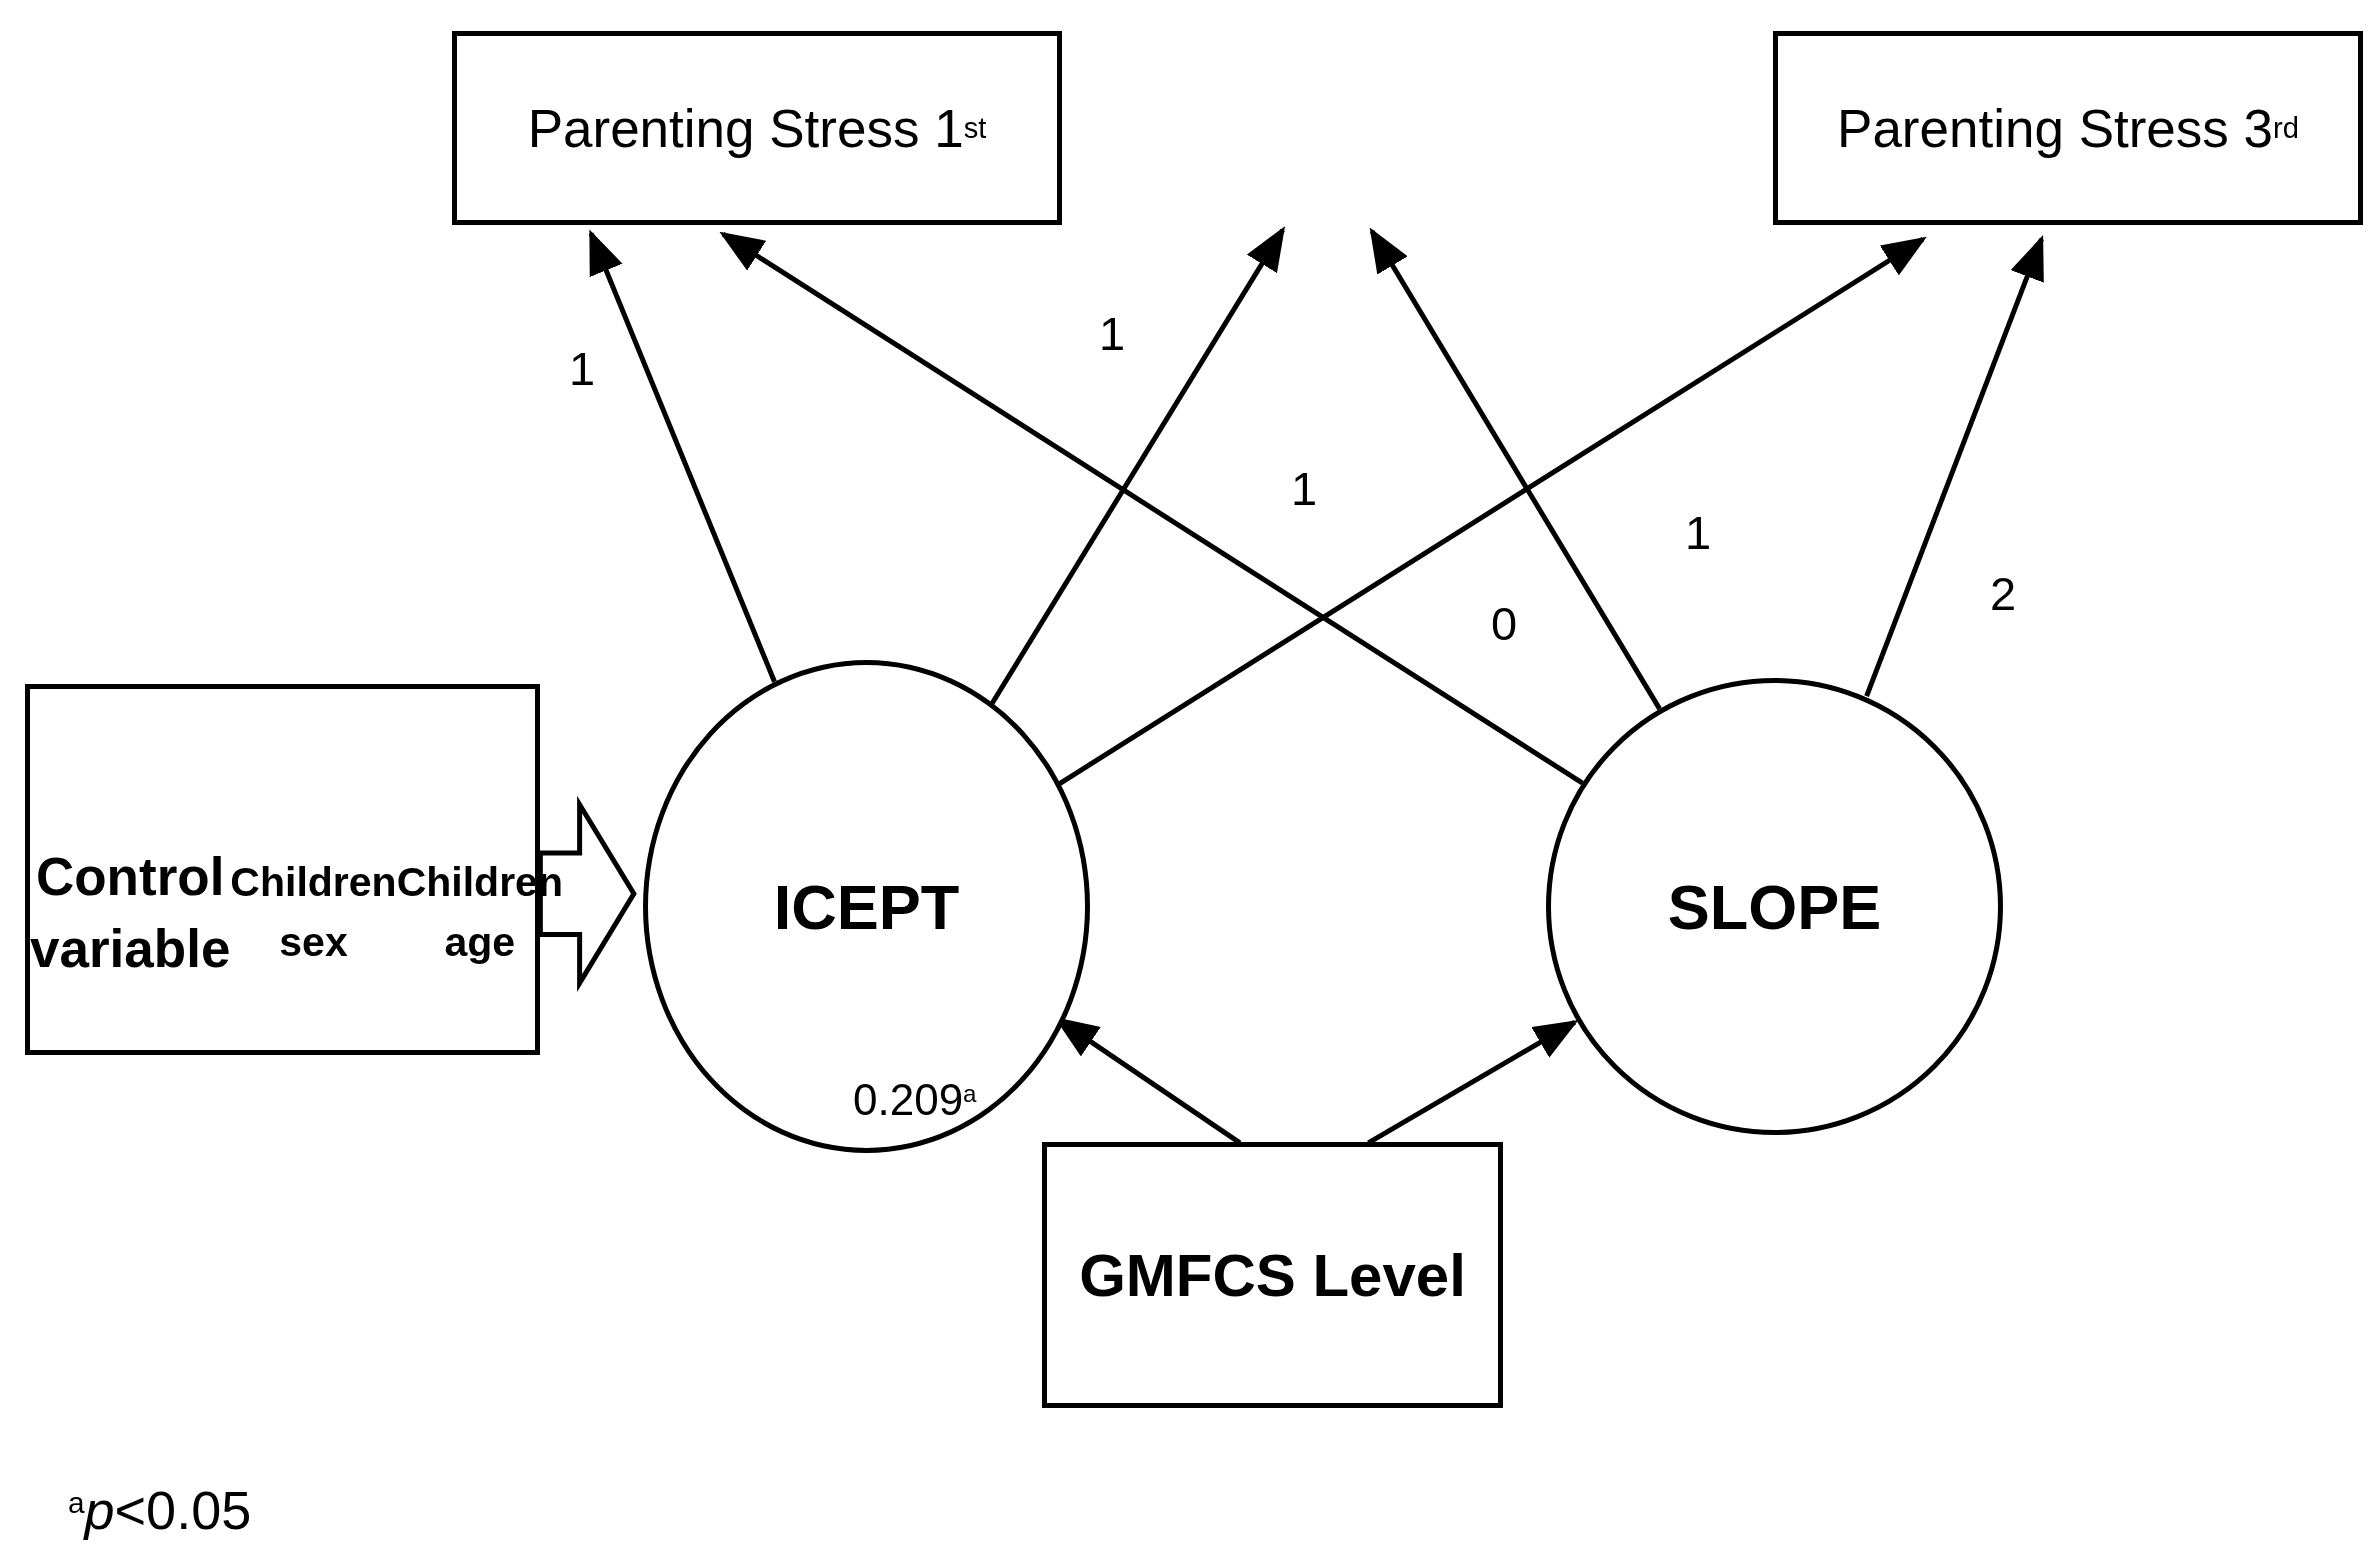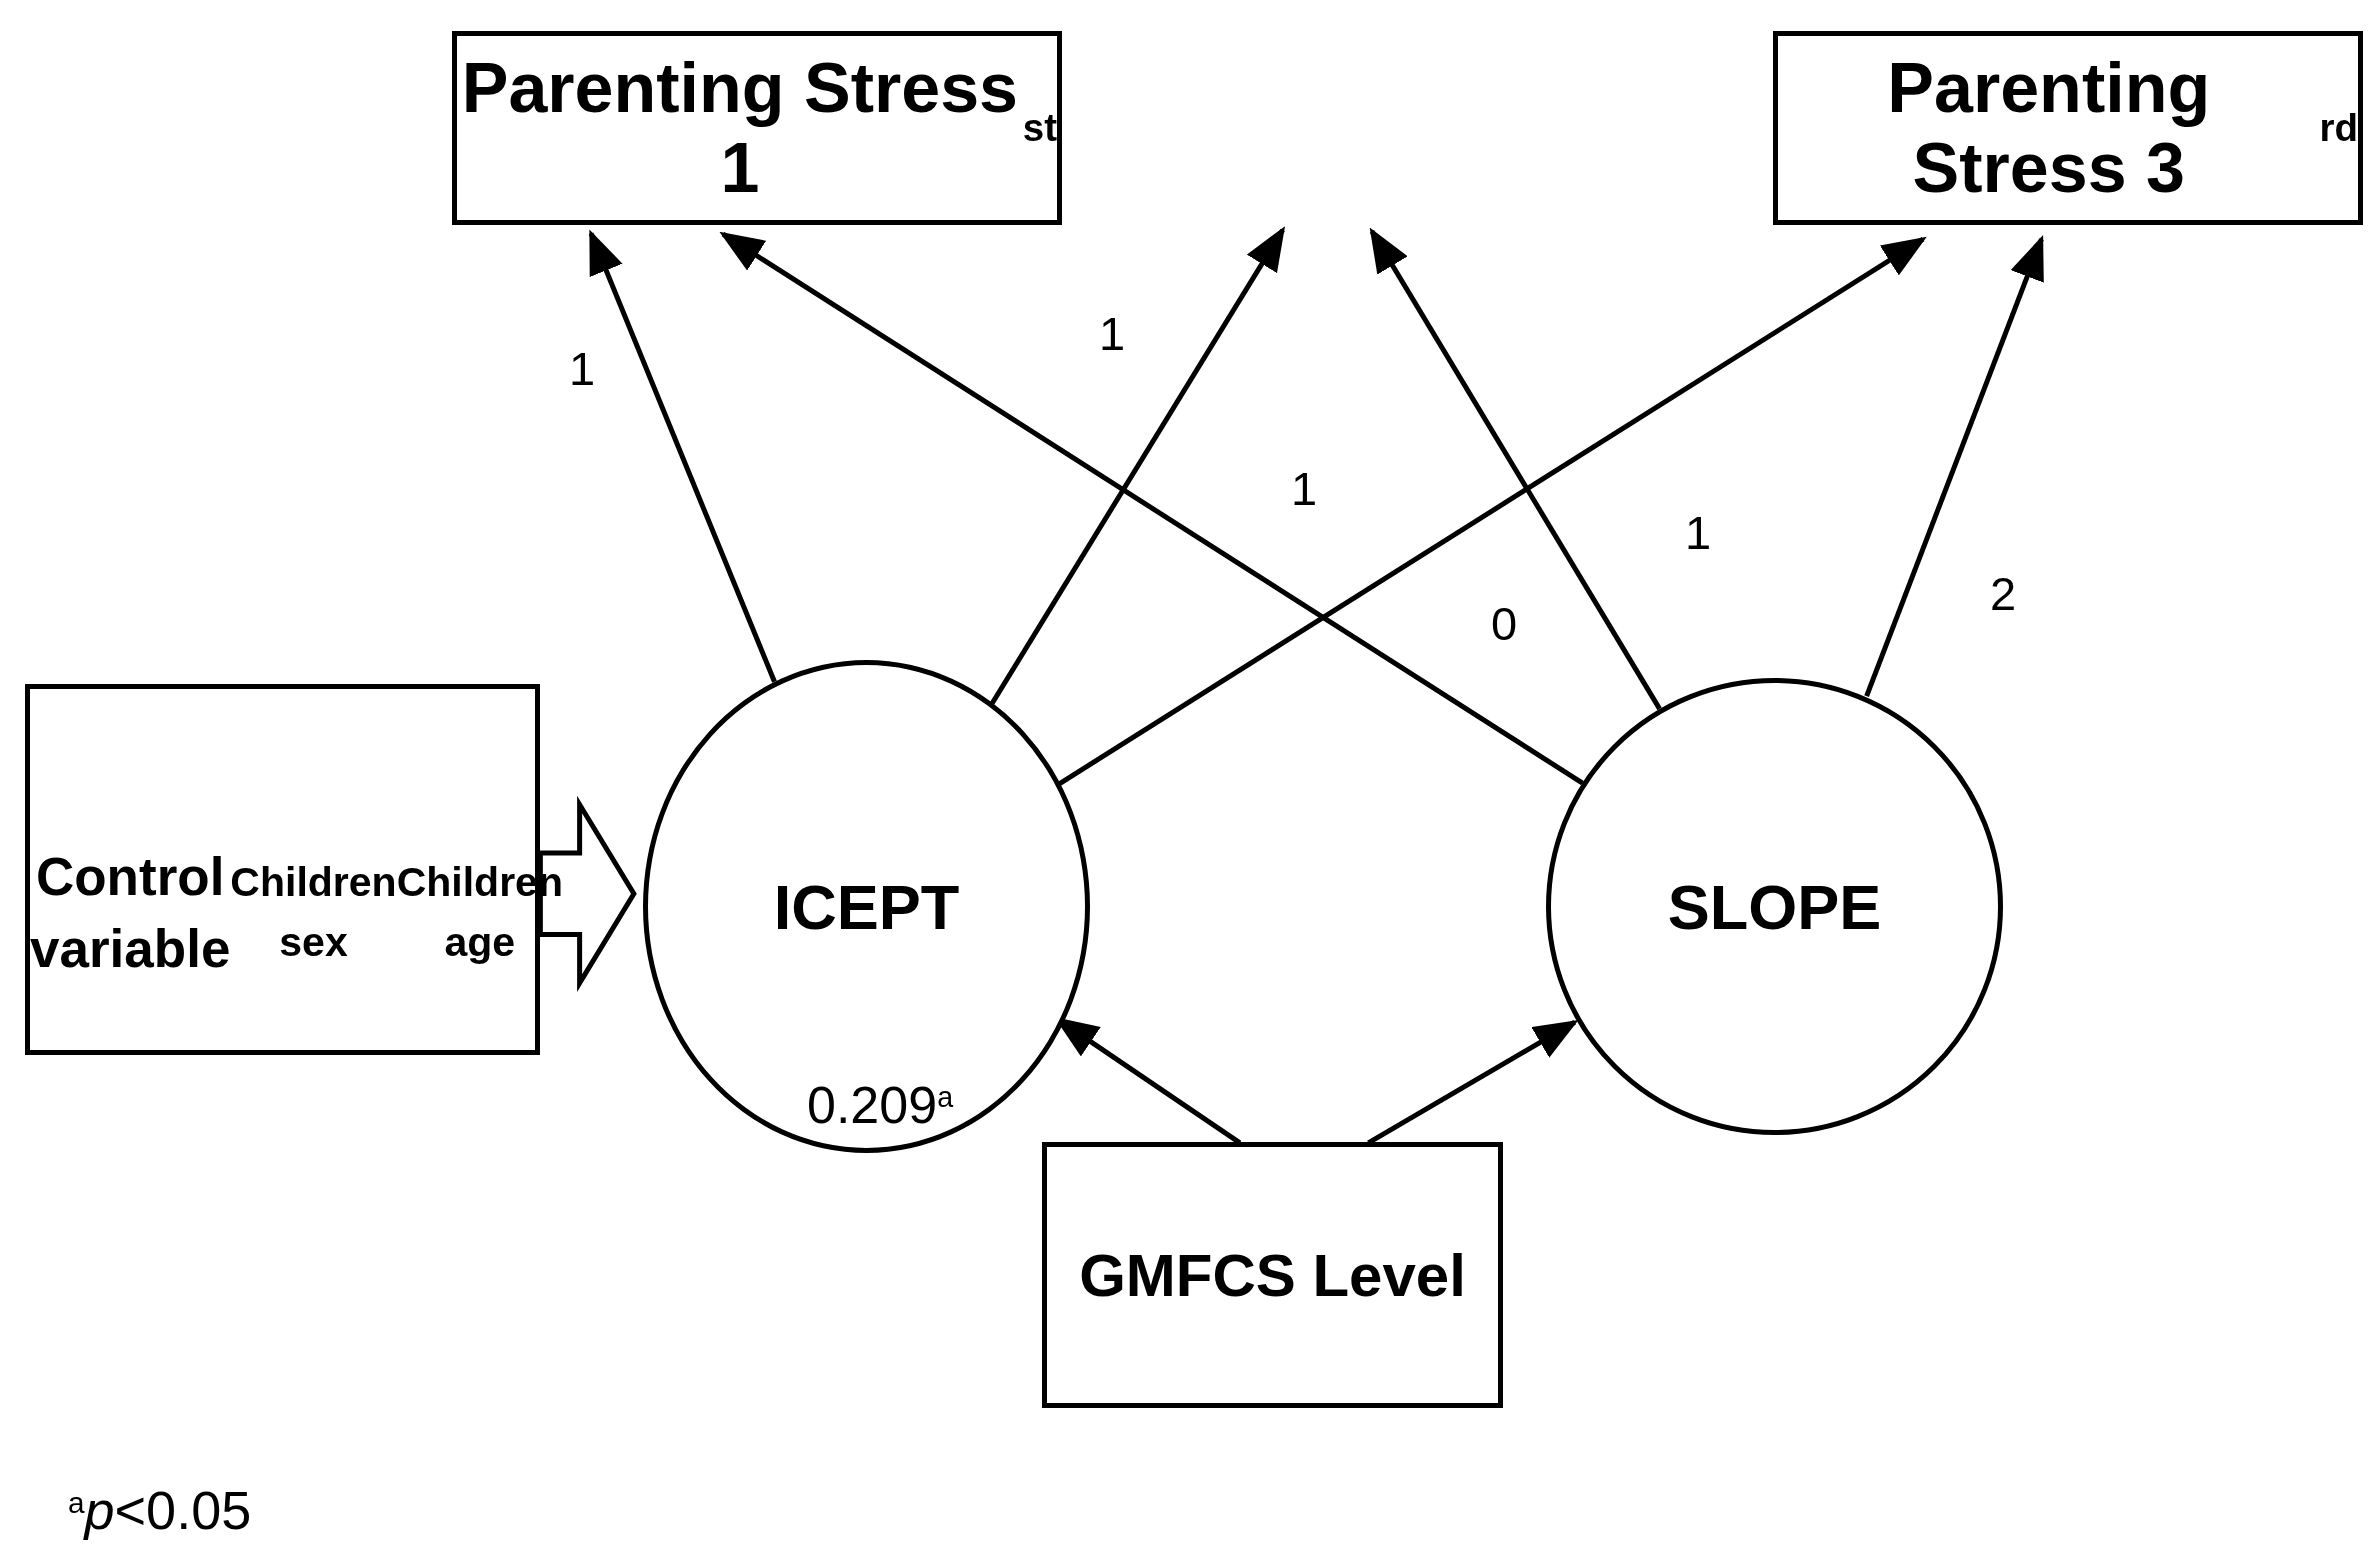--- a/index.html
+++ b/index.html
@@ -16,22 +16,22 @@
     position:absolute;
     box-sizing:border-box;
     background:#ffffff;
     border:5.7px solid #000;
     display:flex;
     align-items:center;
     justify-content:center;
     text-align:center;
   }
   .obs{
-    font-size:70px;
-    font-weight:700;
+    font-size:53px;
+    font-weight:400;
     letter-spacing:0px;
   }
   .ellipse{
     border-radius:50%;
     border-width:5px;
     font-size:63px;
     font-weight:700;
   }
   .gmfcs{
     font-size:60px;
@@ -58,23 +58,24 @@
     line-height:0;
   }
   .plabel{
     position:absolute;
     transform:translate(-50%,-50%);
     font-size:47px;
     font-weight:400;
   }
   .coef{
     position:absolute;
-    font-size:52px;
+    font-size:44px;
     font-weight:400;
     white-space:nowrap;
+    margin-left:46px;
   }
   .footnote{
     position:absolute;
     left:68px;
     top:1479px;
     font-size:54px;
     white-space:nowrap;
   }
   .footnote .p-italic{font-style:italic;}
 </style>

